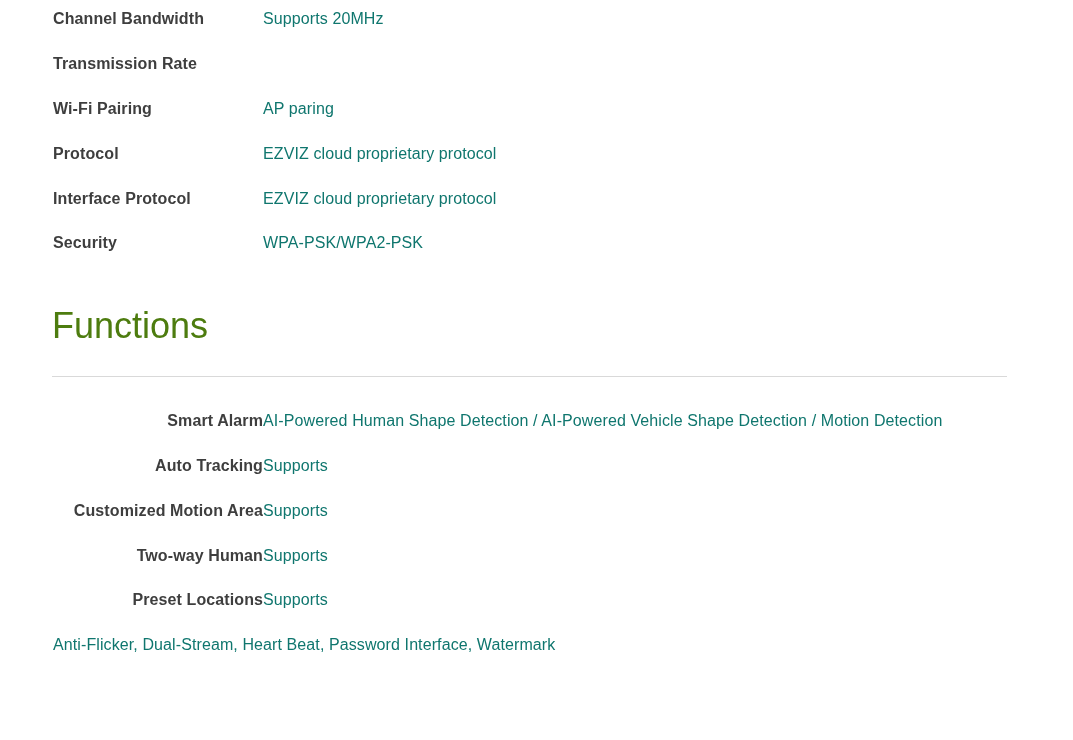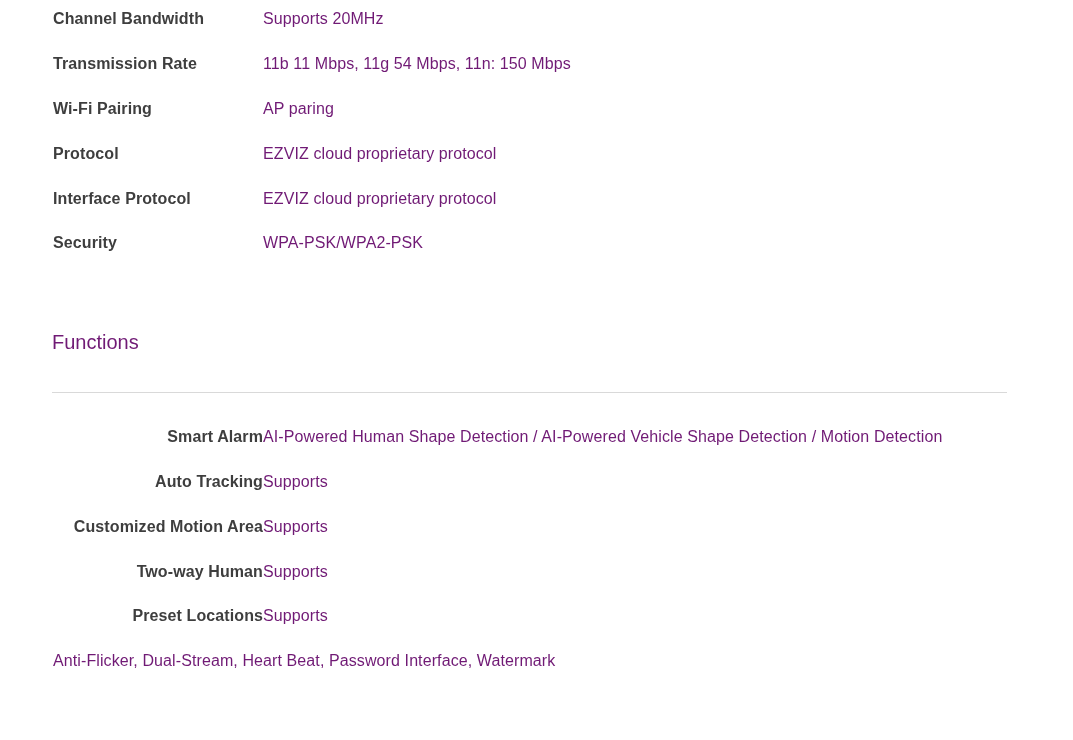--- a/index.html
+++ b/index.html
@@ -34,30 +34,30 @@
     flex: 0 0 210px;
     width: 210px;
     font-size: 16px;
     font-weight: 700;
     color: #3e3e3e;
     letter-spacing: 0.1px;
   }
   .spec-value {
     font-size: 16px;
     font-weight: 400;
-    color: #701a75;
+    color: #0f766e;
     letter-spacing: 0.1px;
     white-space: nowrap;
   }
   .section-heading {
-    margin: 58px 0 0 -1px;
-    font-size: 20px;
+    margin: 42px 0 0 -1px;
+    font-size: 36px;
     line-height: 36px;
     font-weight: 400;
-    color: #701a75;
+    color: #4d7c0f;
   }
   .section-divider {
     border: none;
     border-top: 1px solid #d9d9d9;
     height: 0;
     margin: 32px 0 0 -1px;
     width: 955px;
   }
   .spec-table.functions {
     margin-top: 22px;
@@ -70,21 +70,20 @@
 <div class="page">
 
   <div class="spec-table top">
   <div class="spec-row">
     <div class="spec-label">Channel Bandwidth</div>
     <div class="spec-value">Supports 20MHz</div>
   </div>
 
   <div class="spec-row">
     <div class="spec-label">Transmission Rate</div>
-    <div class="spec-value">11b 11 Mbps, 11g 54 Mbps, 11n: 150 Mbps</div>
   </div>
 
   <div class="spec-row">
     <div class="spec-label">Wi-Fi Pairing</div>
     <div class="spec-value">AP paring</div>
   </div>
 
   <div class="spec-row">
     <div class="spec-label">Protocol</div>
     <div class="spec-value">EZVIZ cloud proprietary protocol</div>

